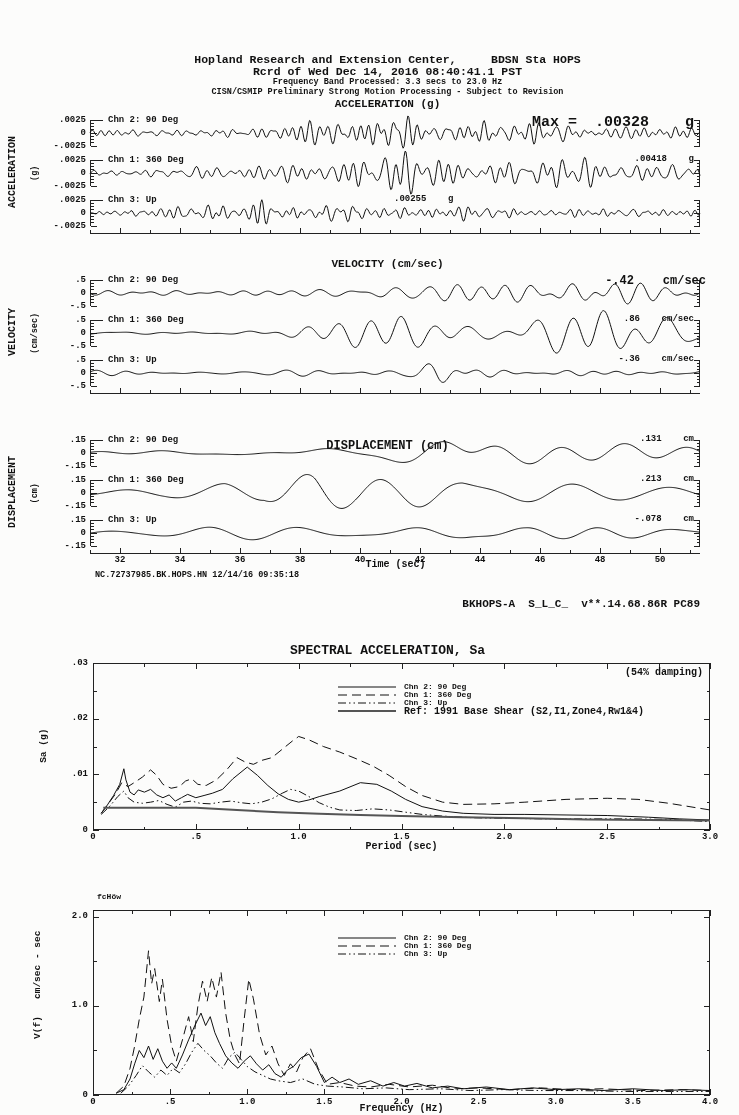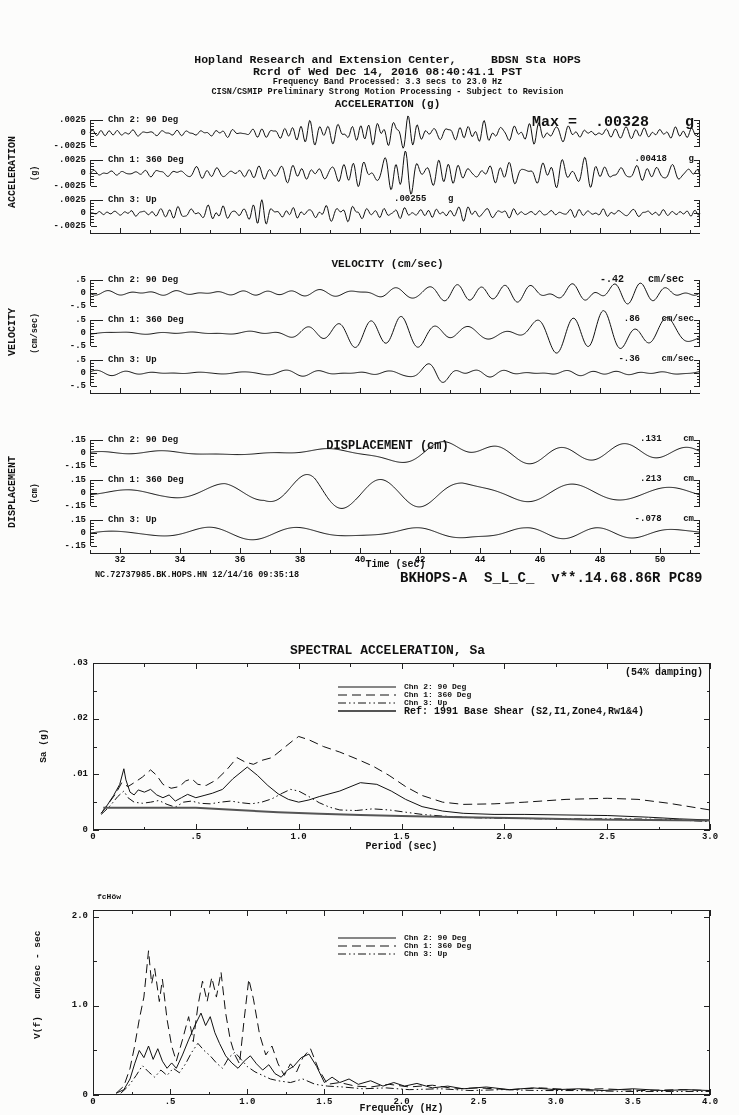--- a/index.html
+++ b/index.html
@@ -394,21 +394,21 @@
       <div class="lbl" style="font-size: 9px; top: 154.5px; left: 394px; width: 300px; text-align: right;">.00418    g</div>
       <div class="lbl" style="font-size: 9px; top: 195.5px; left: 108px;">Chn 3: Up</div>
       <div class="lbl" style="font-size: 9px; top: 195.5px; left: -214px; width: 300px; text-align: right;">.0025</div>
       <div class="lbl" style="font-size: 9px; top: 208.5px; left: -214px; width: 300px; text-align: right;">0</div>
       <div class="lbl" style="font-size: 9px; top: 221.5px; left: -214px; width: 300px; text-align: right;">-.0025</div>
       <div class="lbl" style="font-size: 9px; top: 194.5px; left: 394px; width: 300px; text-align: left;">.00255    g</div>
       <div class="lbl" style="font-size: 9px; top: 275.5px; left: 108px;">Chn 2: 90 Deg</div>
       <div class="lbl" style="font-size: 9px; top: 275.5px; left: -214px; width: 300px; text-align: right;">.5</div>
       <div class="lbl" style="font-size: 9px; top: 288.5px; left: -214px; width: 300px; text-align: right;">0</div>
       <div class="lbl" style="font-size: 9px; top: 301.5px; left: -214px; width: 300px; text-align: right;">-.5</div>
-      <div class="lbl" style="font-size: 10px; top: 274.5px; left: 384px; width: 300px; text-align: right;">-.42    cm/sec</div>
+      <div class="lbl" style="font-size: 12px; top: 274.5px; left: 406px; width: 300px; text-align: right;">-.42    cm/sec</div>
       <div class="lbl" style="font-size: 9px; top: 315.5px; left: 108px;">Chn 1: 360 Deg</div>
       <div class="lbl" style="font-size: 9px; top: 315.5px; left: -214px; width: 300px; text-align: right;">.5</div>
       <div class="lbl" style="font-size: 9px; top: 328.5px; left: -214px; width: 300px; text-align: right;">0</div>
       <div class="lbl" style="font-size: 9px; top: 341.5px; left: -214px; width: 300px; text-align: right;">-.5</div>
       <div class="lbl" style="font-size: 9px; top: 314.5px; left: 394px; width: 300px; text-align: right;">.86    cm/sec</div>
       <div class="lbl" style="font-size: 9px; top: 355.5px; left: 108px;">Chn 3: Up</div>
       <div class="lbl" style="font-size: 9px; top: 355.5px; left: -214px; width: 300px; text-align: right;">.5</div>
       <div class="lbl" style="font-size: 9px; top: 368.5px; left: -214px; width: 300px; text-align: right;">0</div>
       <div class="lbl" style="font-size: 9px; top: 381.5px; left: -214px; width: 300px; text-align: right;">-.5</div>
       <div class="lbl" style="font-size: 9px; top: 354.5px; left: 394px; width: 300px; text-align: right;">-.36    cm/sec</div>
@@ -480,21 +480,21 @@
 
   <div class="rot" style="left:-137px;top:167px;font-size:10px">ACCELERATION</div>
   <div class="rot" style="left:-115px;top:169px;font-size:8.5px">(g)</div>
   <div class="rot" style="left:-137px;top:327px;font-size:10px">VELOCITY</div>
   <div class="rot" style="left:-115px;top:329px;font-size:8.5px">(cm/sec)</div>
   <div class="rot" style="left:-137px;top:487px;font-size:10px">DISPLACEMENT</div>
   <div class="rot" style="left:-115px;top:489px;font-size:8.5px">(cm)</div>
 
   <div class="lbl" style="left:26px;top:560px;width:739px;text-align:center;font-size:10px">Time (sec)</div>
   <div class="lbl" style="left:95px;top:571px;font-size:8.5px">NC.72737985.BK.HOPS.HN 12/14/16 09:35:18</div>
-  <div class="lbl" style="left:400px;top:571px;width:300px;text-align:right;font-size:14px">BKHOPS-A  S_L_C_  v**.14.68.86R PC89</div>
+  <div class="lbl" style="left:400px;top:599px;width:300px;text-align:right;font-size:11px">BKHOPS-A  S_L_C_  v**.14.68.86R PC89</div>
 
   <div class="hl" style="top:644px;font-size:13px">SPECTRAL ACCELERATION, Sa</div>
   <div class="lbl" style="left:403px;top:668px;width:300px;text-align:right;font-size:10px">(54% damping)</div>
   <div class="rot" style="left:-106px;top:741px;font-size:9.5px">Sa (g)</div>
   <div class="lbl" style="left:32px;top:842px;width:739px;text-align:center;font-size:10px">Period (sec)</div>
 
   <div class="lbl" style="left:97px;top:893px;font-size:8px">fcHöw</div>
   <div class="rot" style="left:-112px;top:980px;font-size:9.5px">V(f)   cm/sec - sec</div>
   <div class="lbl" style="left:32px;top:1104px;width:739px;text-align:center;font-size:10px">Frequency (Hz)</div>
 </div>

